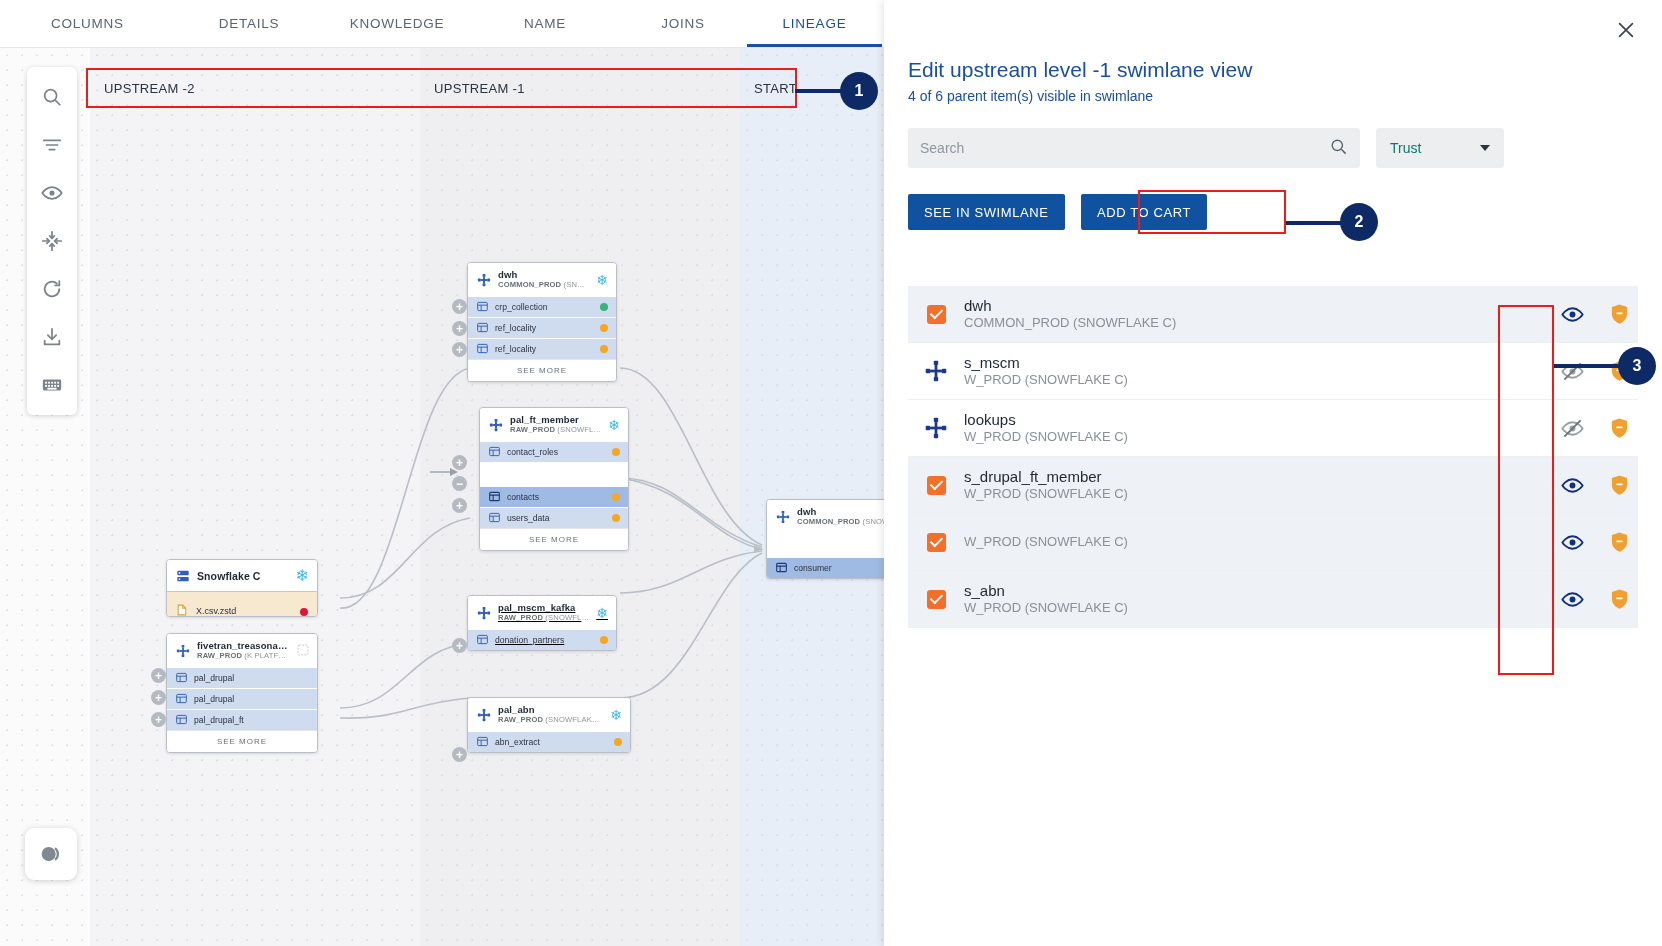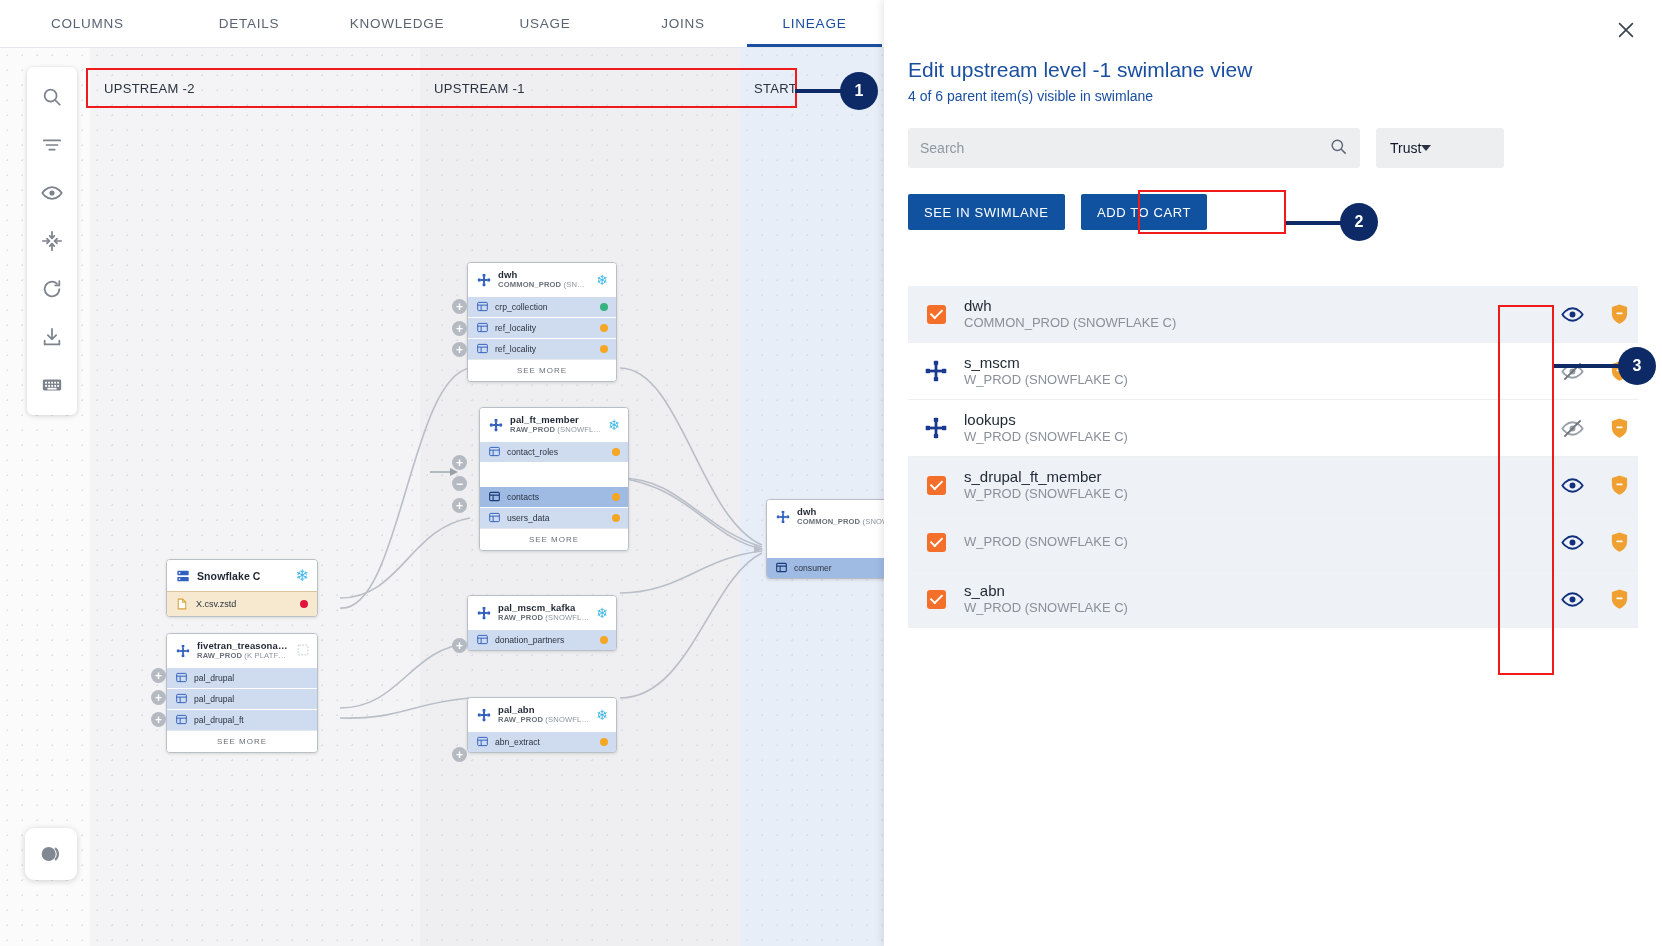--- a/index.html
+++ b/index.html
@@ -128,21 +128,21 @@
     background: #fff; font-size: 8px; color: #6a7079; letter-spacing: 1px;
     border-top: 1px solid #e3e6ea; cursor: pointer;
   }
   .expander {
     position: absolute; width: 15px; height: 15px; border-radius: 50%;
     background: #b5bac2; color: #fff; font-size: 12px; font-weight: bold;
     display: flex; align-items: center; justify-content: center;
     z-index: 22; line-height: 1; cursor: pointer;
   }
   .file-row {
-    display: flex; align-items: center; gap: 8px; height: 25px;
+    display: flex; align-items: flex-end; gap: 8px; height: 25px;
     padding: 0 9px; background: #f7e9cf; border-top: 1px solid #d9c49b;
     font-size: 9px; color: #2b3240;
   }
   .file-row .cname { flex: 1 1 auto; }
   svg.edges { position: absolute; inset: 0; width: 1000px; height: 898px; z-index: 10; pointer-events: none; }
 
   
   .panel {
     position: absolute; top: 0; right: 0; width: 778px; height: 946px;
     background: #fff; box-shadow: -2px 0 8px rgba(0,0,0,.10); z-index: 50;
@@ -166,22 +166,22 @@
     padding: 0 12px;
   }
   .search-wrap input {
     flex: 1 1 auto; border: 0; background: transparent; outline: none;
     font-size: 14px; color: #2b3240; font-family: "Liberation Sans", sans-serif;
   }
   .search-wrap input::placeholder { color: #9097a1; }
   .select-wrap {
     position: absolute; top: 128px; left: 492px; width: 128px; height: 40px;
     background: #eceef0; border-radius: 3px; display: flex; align-items: center;
-    justify-content: flex-start; padding: 8px 14px; cursor: pointer;
-    font-size: 14px; color: #0f172a;
+    justify-content: space-between; padding: 8px 14px; cursor: pointer;
+    font-size: 14px; color: #0f766e;
   }
   .caret { width: 0; height: 0; border-left: 5px solid transparent; border-right: 5px solid transparent; border-top: 6px solid #2b3240; }
   .btn {
     position: absolute; top: 194px; height: 36px;
     background: #10529f; color: #fff; border: 0; border-radius: 2px;
     font-size: 13px; letter-spacing: .6px; cursor: pointer;
     font-family: "Liberation Sans", sans-serif; padding: 0 16px;
   }
   .btn.b1 { left: 24px; }
   .btn.b2 { left: 197px; }
@@ -225,21 +225,21 @@
     <div class="tab" style="width:175px">
         <span>COLUMNS</span>
       </div>
     <div class="tab" style="width:148px">
         <span>DETAILS</span>
       </div>
     <div class="tab" style="width:148px">
         <span>KNOWLEDGE</span>
       </div>
     <div class="tab" style="width:148px">
-        <span>USAGE</span>
+        <span>NAME</span>
       </div>
     <div class="tab" style="width:128px">
         <span>JOINS</span>
       </div>
     <div class="tab active" style="width:135px">
         <span>LINEAGE</span>
       </div>
     <div class="tab" style="width:130px">
         <span>ISSUE</span>
       </div>
@@ -371,21 +371,21 @@
           </svg>
         <span class="cname">users_data</span>
         <span class="dot amber"></span>
       </div>
       <div class="seemore">SEE MORE</div>
     </div>
     <div class="expander" style="left:452px; top:407px">+</div>
     <div class="expander" style="left:452px; top:428px">−</div>
     <div class="expander" style="left:452px; top:450px">+</div>
 
-    <div class="node" style="left:467px; top:547px; width:150px;">
+    <div class="node" style="left:467px; top:547px; width:150px;text-decoration:underline;">
       <div class="node-hdr">
         <span class="ic">
           <svg width="14" height="14" viewBox="0 0 16 16">
               <g fill="#2f5fbf">
                 <rect x="1" y="6.4" width="3.2" height="3.2" rx=".6"></rect>
                 <rect x="11.8" y="6.4" width="3.2" height="3.2" rx=".6"></rect>
                 <rect x="6.4" y="1" width="3.2" height="3.2" rx=".6"></rect>
                 <rect x="6.4" y="11.8" width="3.2" height="3.2" rx=".6"></rect>
                 <rect x="6.9" y="4" width="2.2" height="8"></rect>
                 <rect x="4" y="6.9" width="8" height="2.2"></rect>
@@ -402,21 +402,21 @@
         <svg width="11" height="11" viewBox="0 0 16 16">
             <rect x="1" y="2" width="14" height="12" rx="1.4" fill="none" stroke="#2f5fbf" stroke-width="1.4"></rect>
             <path d="M1 6h14M6 6v8" stroke="#2f5fbf" stroke-width="1.4"></path>
           </svg>
         <span class="cname">donation_partners</span>
         <span class="dot amber"></span>
       </div>
     </div>
     <div class="expander" style="left:452px; top:590px">+</div>
 
-    <div class="node" style="left:467px; top:649px; width:150px;">
+    <div class="node" style="left:467px; top:649px; width:164px;">
       <div class="node-hdr">
         <span class="ic">
           <svg width="14" height="14" viewBox="0 0 16 16">
               <g fill="#2f5fbf">
                 <rect x="1" y="6.4" width="3.2" height="3.2" rx=".6"></rect>
                 <rect x="11.8" y="6.4" width="3.2" height="3.2" rx=".6"></rect>
                 <rect x="6.4" y="1" width="3.2" height="3.2" rx=".6"></rect>
                 <rect x="6.4" y="11.8" width="3.2" height="3.2" rx=".6"></rect>
                 <rect x="6.9" y="4" width="2.2" height="8"></rect>
                 <rect x="4" y="6.9" width="8" height="2.2"></rect>

